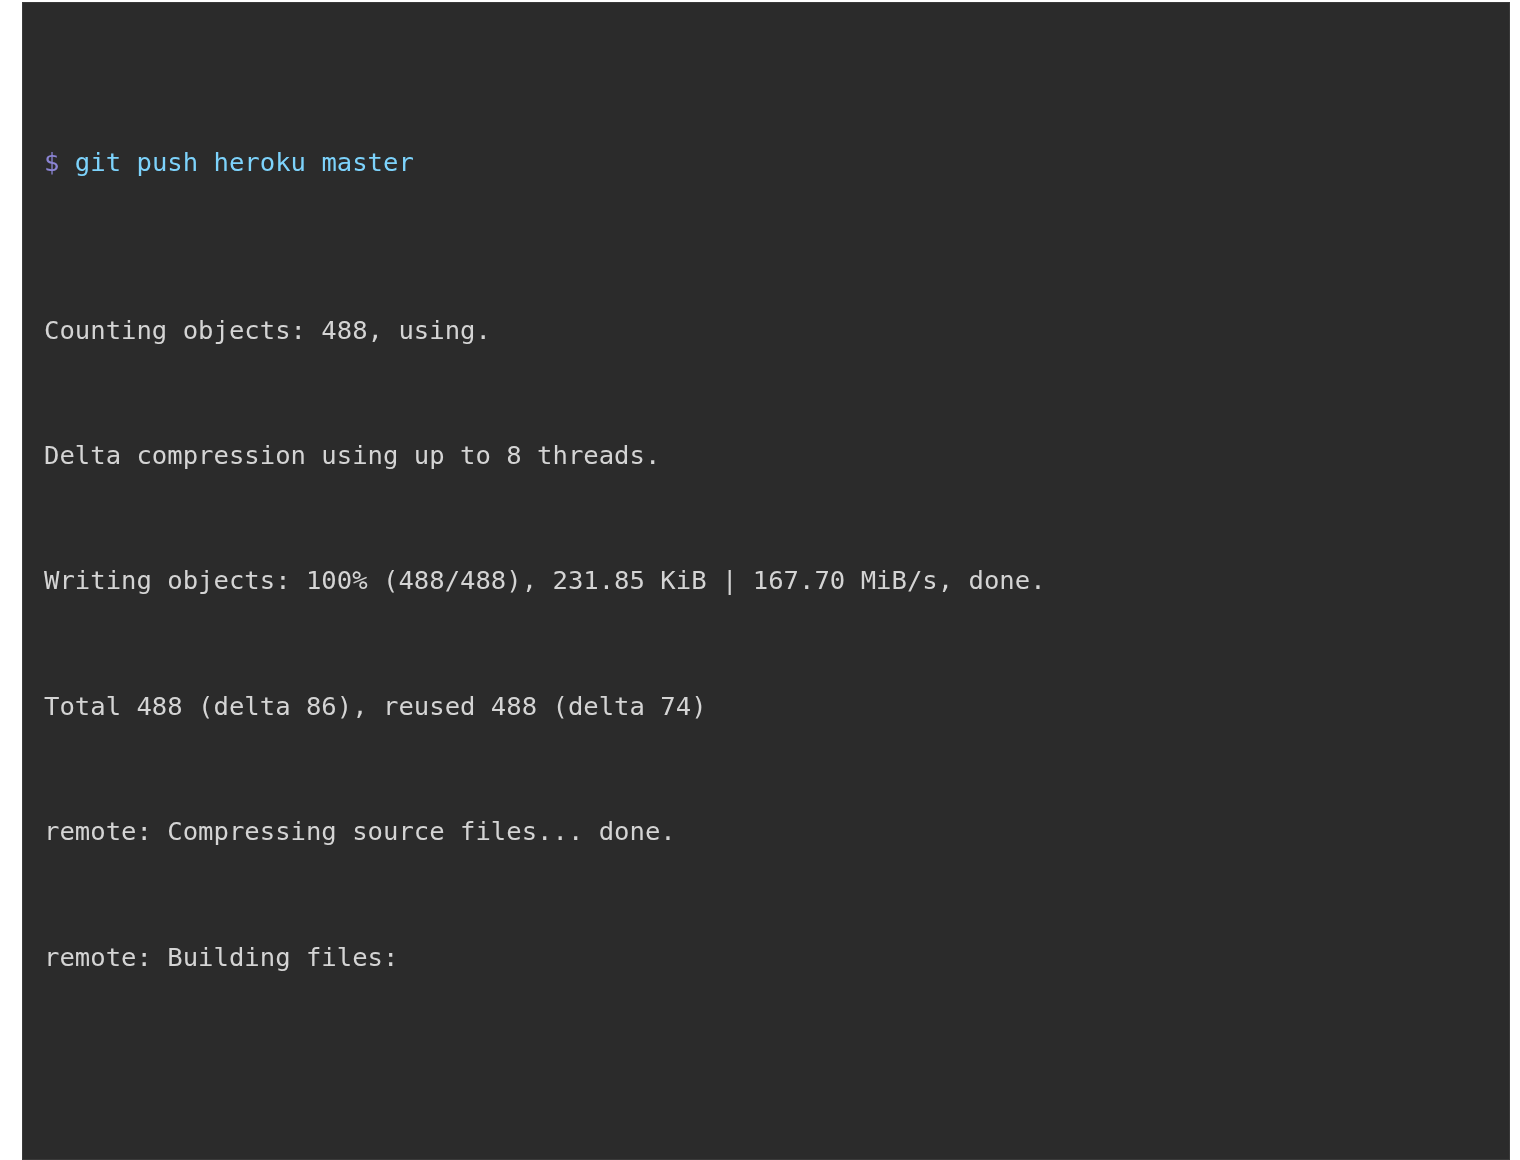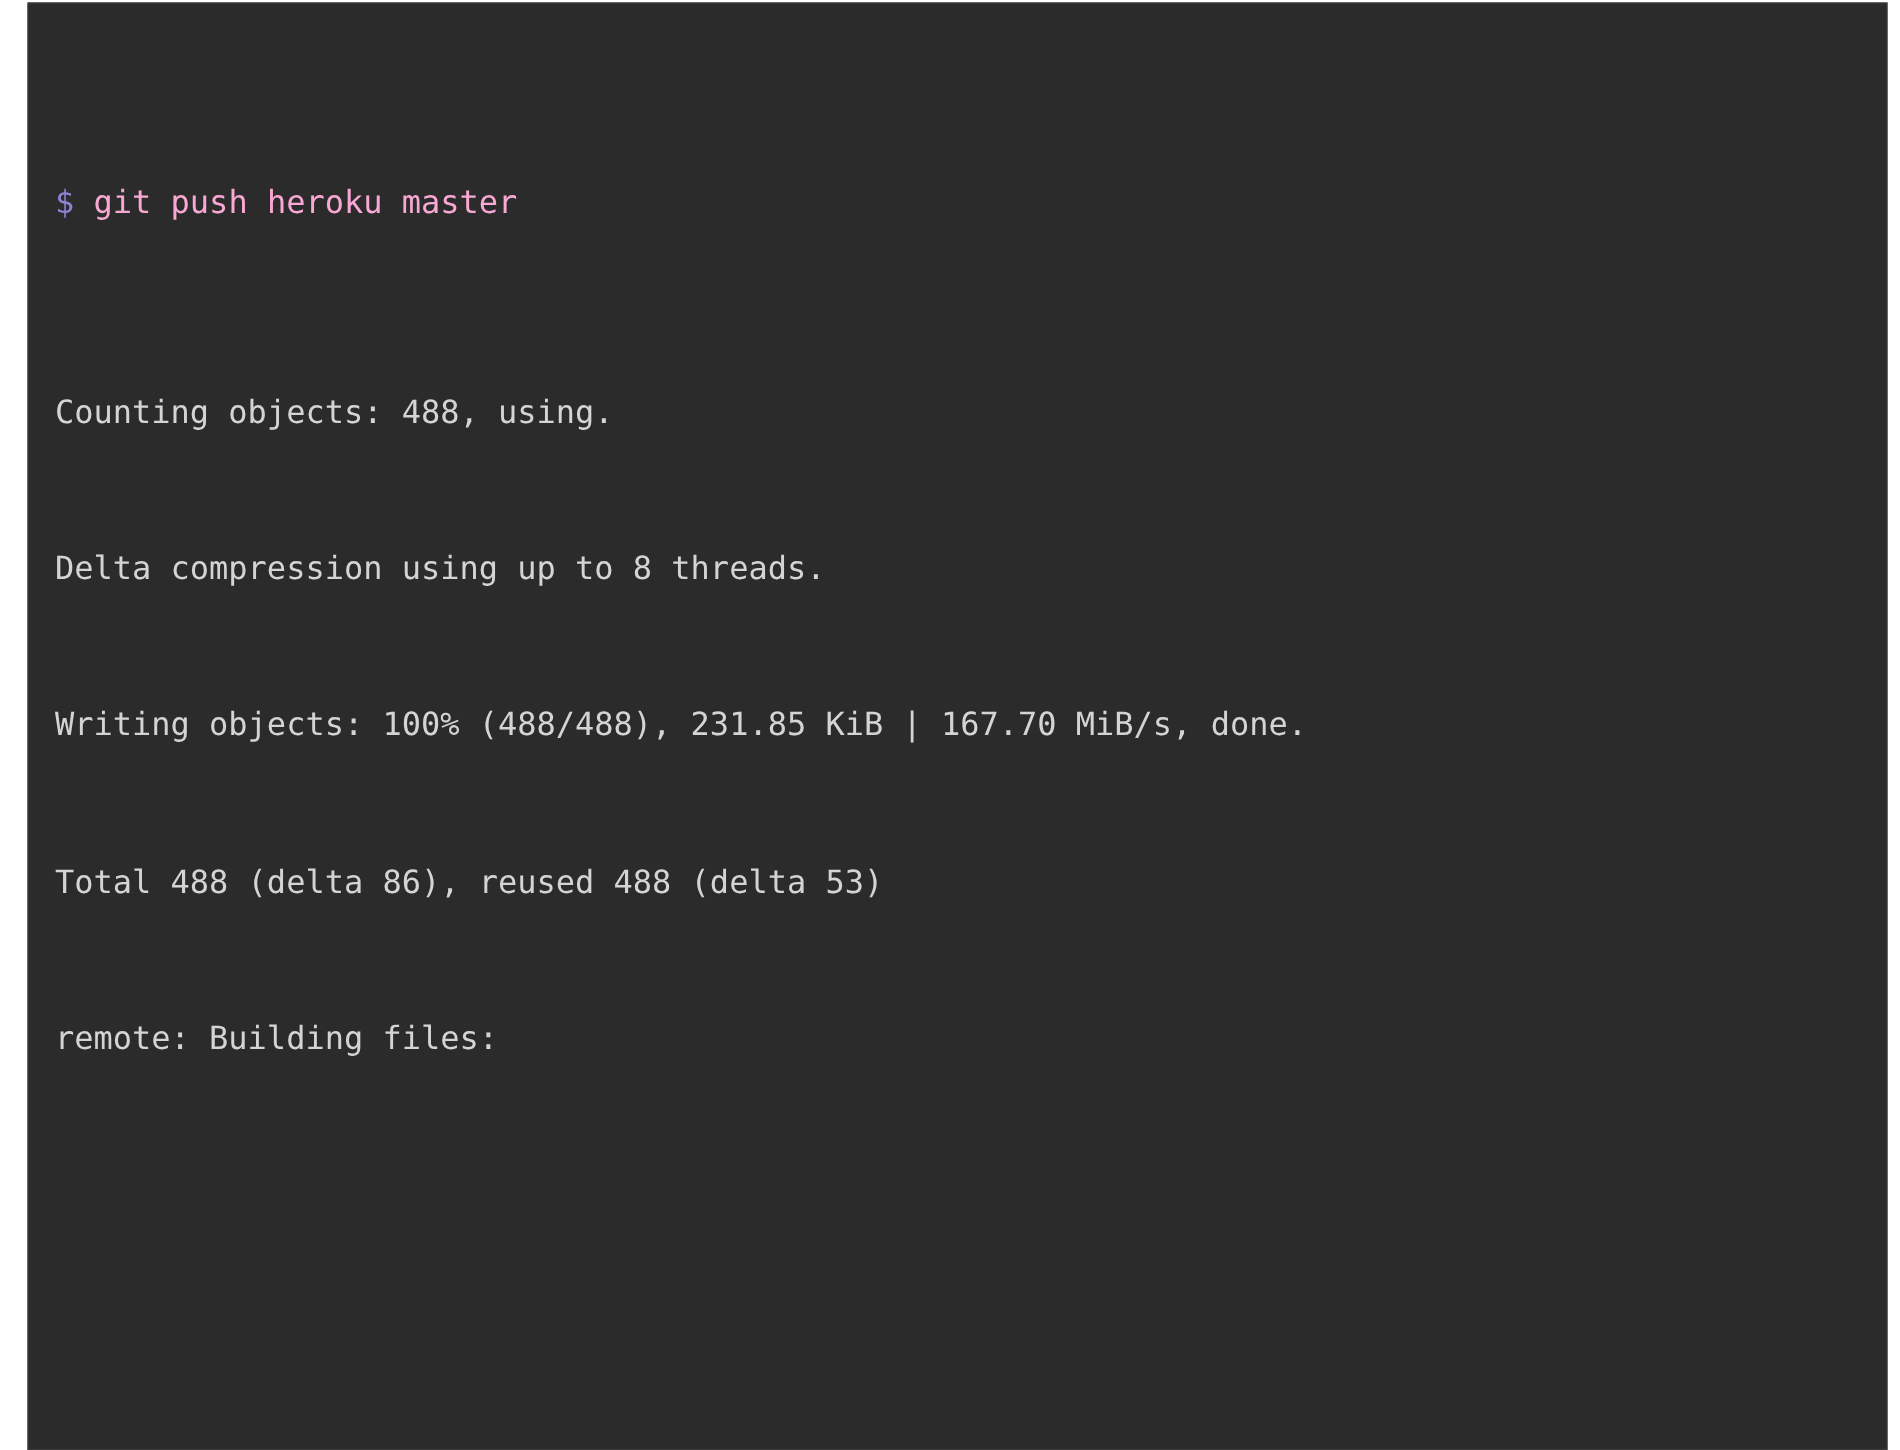--- a/index.html
+++ b/index.html
@@ -48,40 +48,41 @@
     white-space: pre;
     height: 41.8px;
     font-family: "DejaVu Sans Mono", "Liberation Mono", monospace;
   }
 
   .prompt-sigil {
     color: #8b84d4;
   }
 
   .cmd-text {
-    color: #f9a8d4;
+    color: #7dd3fc;
   }
 
   .term-line.is-cmd {
     color: #e0e0e0;
   }
 </style>
 </head>
 <body>
 
 <div id="terminal-window">
 
   <div id="terminal-output">
 
     <span class="term-line is-cmd"><span class="prompt-sigil">$</span><span class="cmd-space"> </span><span class="cmd-text">git push heroku master</span></span>
 
     <span class="term-line">Counting objects: 488, using.</span>
     <span class="term-line">Delta compression using up to 8 threads.</span>
     <span class="term-line">Writing objects: 100% (488/488), 231.85 KiB | 167.70 MiB/s, done.</span>
-    <span class="term-line">Total 488 (delta 86), reused 488 (delta 53)</span>
+    <span class="term-line">Total 488 (delta 86), reused 488 (delta 74)</span>
+    <span class="term-line">remote: Compressing source files... done.</span>
     <span class="term-line">remote: Building files:</span>
     
     
     
     
     
     
     
     
     

